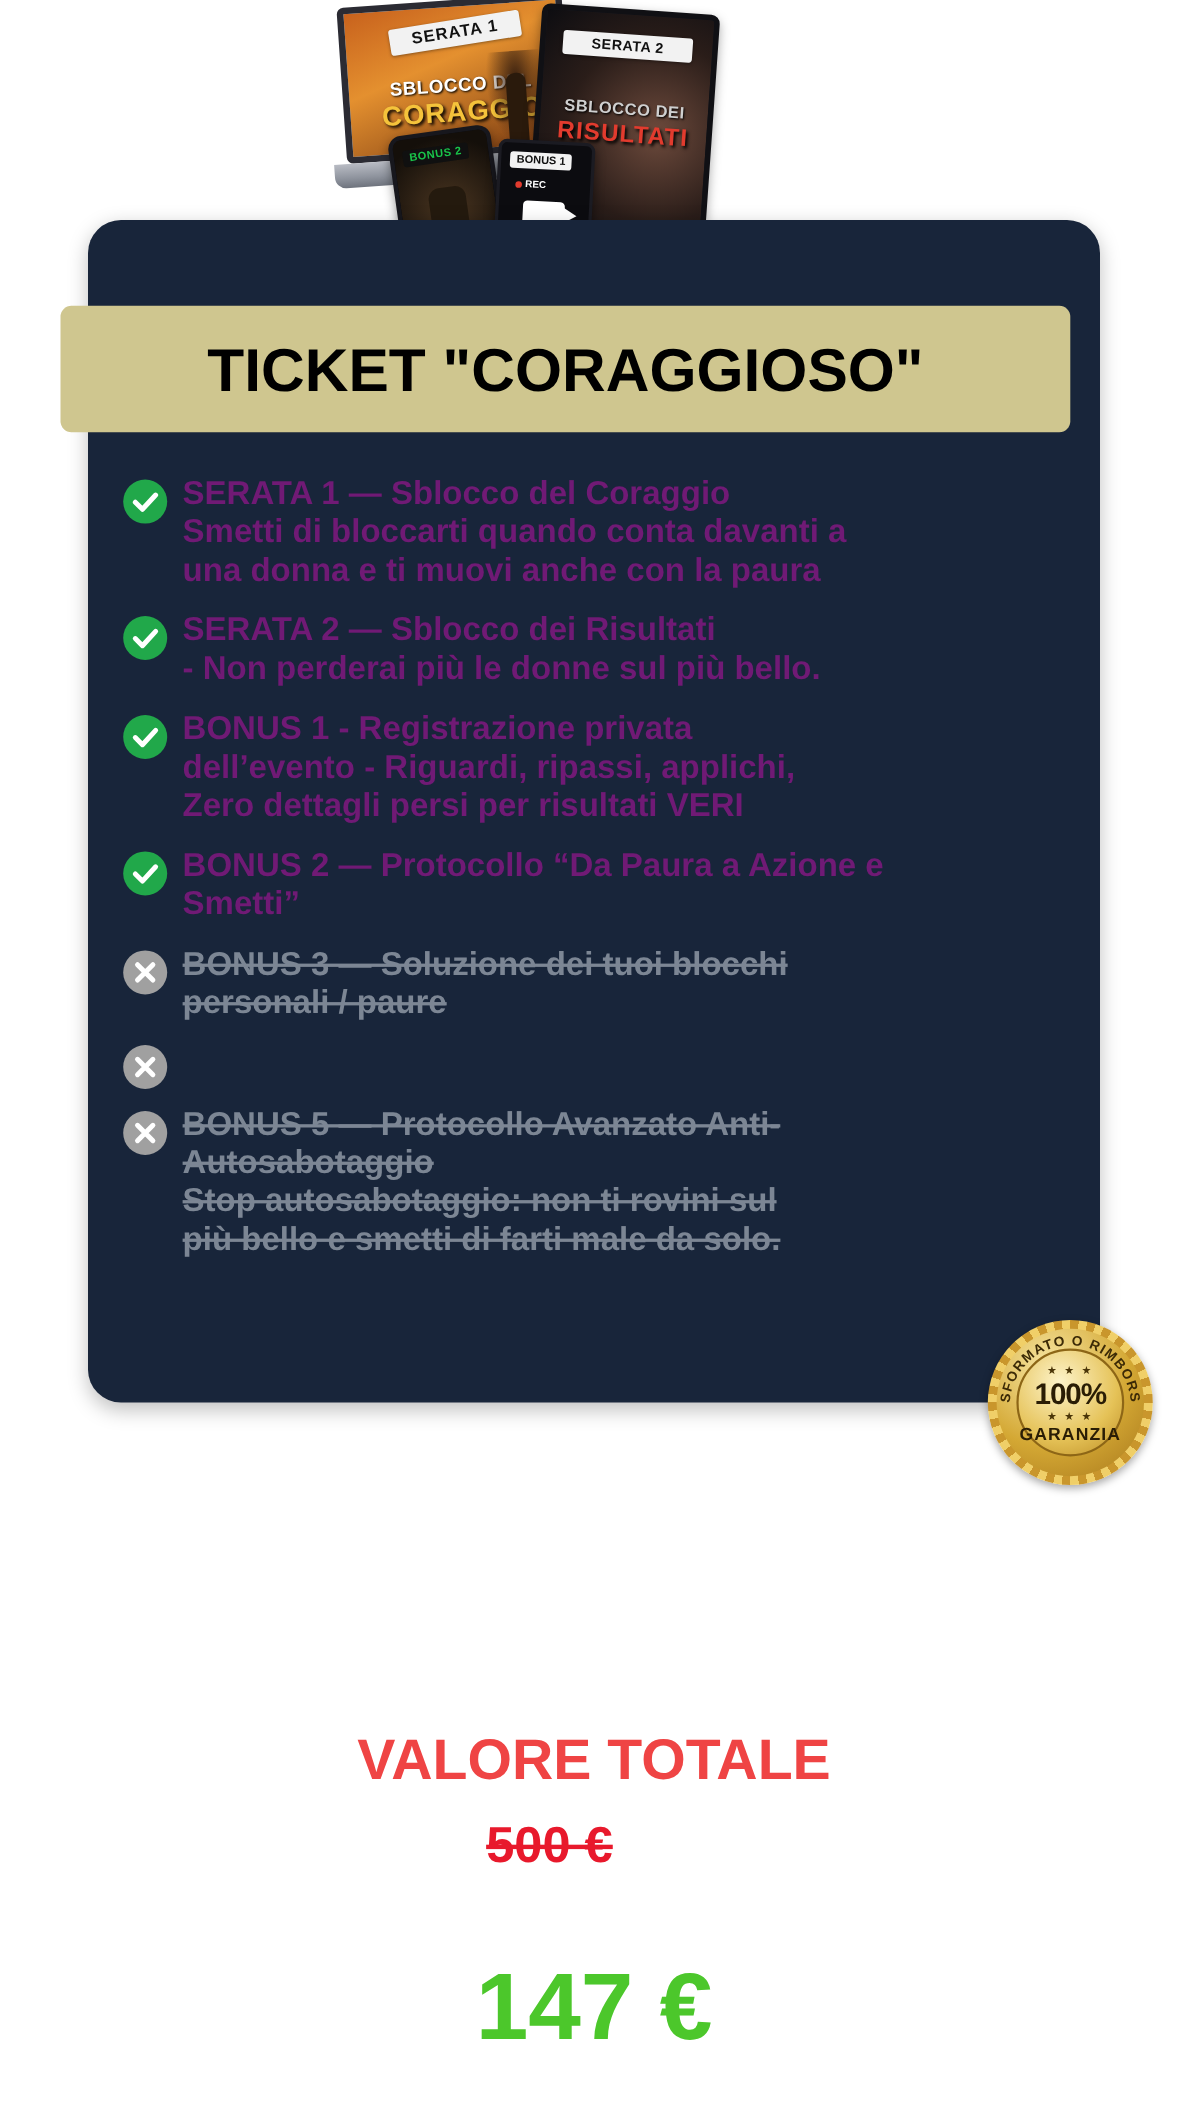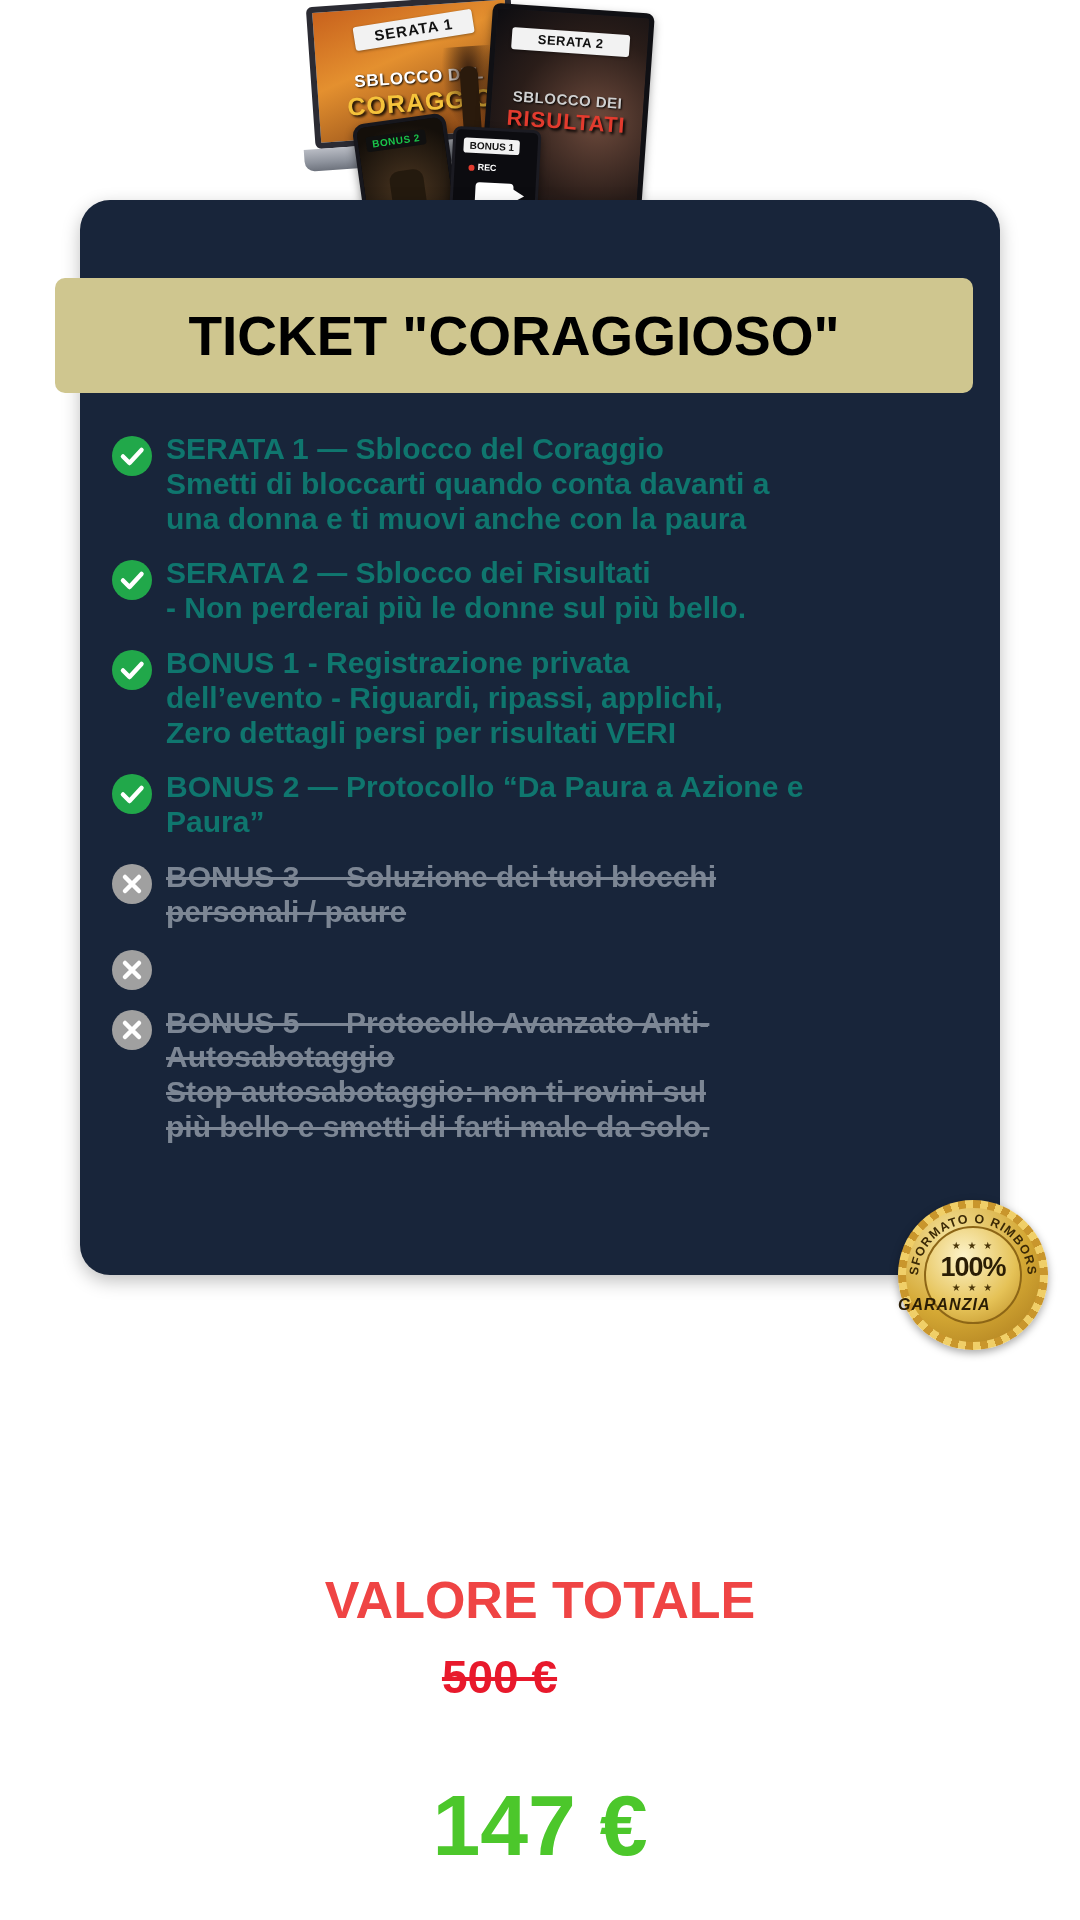--- a/index.html
+++ b/index.html
@@ -360,21 +360,21 @@
     margin-top: 4px;
     position: relative;
   }
   .mark.ok { background: #21a84a; }
   .mark.no { background: #a0a0a0; }
   .mark svg { position: absolute; left: 0; top: 0; }
   .feat-text {
     font-size: 30px;
     font-weight: bold;
     line-height: 1.16;
-    color: #0f766e;
+    color: #701a75;
   }
   .feature.off .feat-text {
     color: #7c8694;
     text-decoration: line-through;
     text-decoration-thickness: 3px;
   }
   .feature.off { margin-bottom: 16px; }
 
   
   .seal {
@@ -430,26 +430,25 @@
     top: 82px;
     text-align: center;
     font-size: 10px;
     color: #4a3508;
     letter-spacing: 2px;
   }
   .seal-gar {
     position: absolute;
     left: 0; right: 0;
     top: 96px;
-    text-align: left;
+    text-align: center;
     font-size: 16px;
     font-weight: bold;
     color: #2a1d05;
     letter-spacing: 1px;
-    font-style: italic;
   }
   .seal-arc {
     position: absolute;
     inset: 0;
   }
   .seal-arc text {
     font-family: "Liberation Sans", sans-serif;
     font-size: 12.5px;
     font-weight: bold;
     fill: #3c2a06;
@@ -585,21 +584,21 @@
   </div>
 
   <div class="feature">
     <div class="mark ok">
       <svg width="40" height="40" viewBox="0 0 40 40">
           <path d="M11 20.5 L17.5 27 L29.5 14" fill="none" stroke="#ffffff" stroke-width="4.5" stroke-linecap="round" stroke-linejoin="round"></path>
         </svg>
     </div>
     <div class="feat-text">
       <div>BONUS 2 — Protocollo “Da Paura a Azione e</div>
-      <div>Paura”</div>
+      <div>Smetti”</div>
     </div>
   </div>
 
   <div class="feature off">
     <div class="mark no">
       <svg width="40" height="40" viewBox="0 0 40 40">
           <path d="M13 13 L27 27 M27 13 L13 27" fill="none" stroke="#ffffff" stroke-width="4.5" stroke-linecap="round"></path>
         </svg>
     </div>
     <div class="feat-text">

